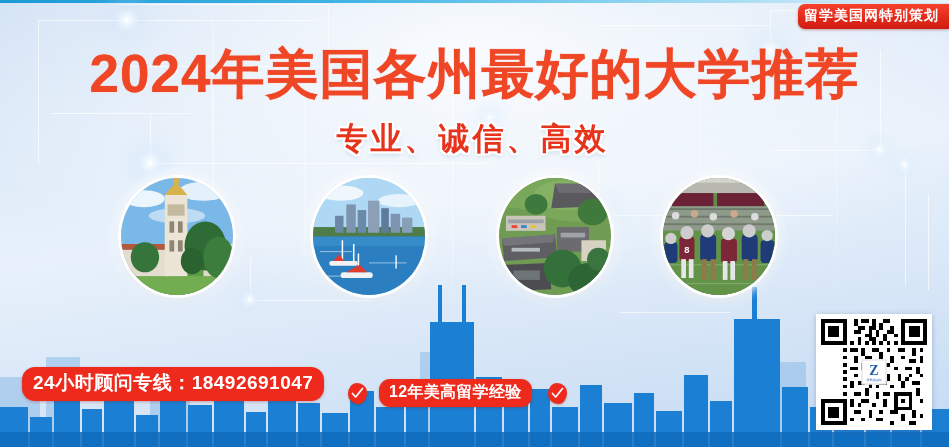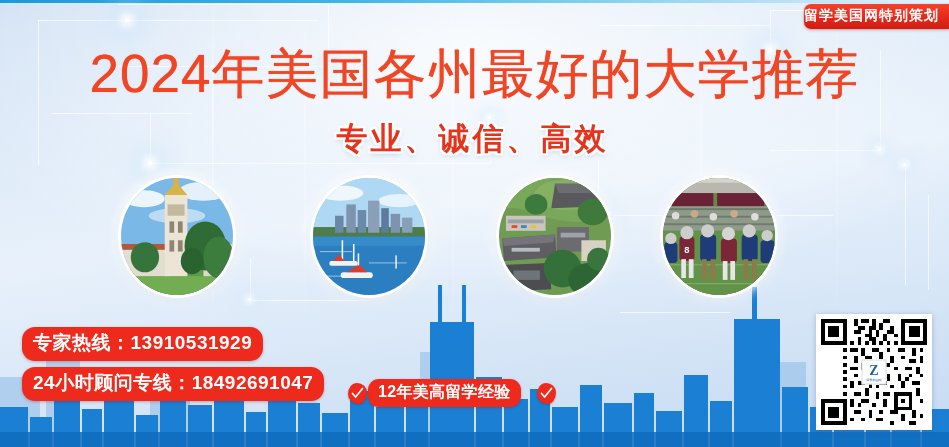--- a/index.html
+++ b/index.html
@@ -40,34 +40,34 @@
   }
 
   
   .skyline { position:absolute; left:0; bottom:0; width:100%; height:190px; }
 
   
   .ribbon {
     position:absolute; top:4px; right:0;
     background:linear-gradient(180deg,#f5422c 0%,#e4291a 55%,#cf1d12 100%);
     border-radius:7px 0 0 7px;
-    padding:3px 10px 4px 0;
+    padding:3px 10px 4px 6px;
     color:#ffffff;
     font-size:14px; font-weight:bold; letter-spacing:1px;
     line-height:1.25;
     box-shadow:0 1px 3px rgba(120,10,0,0.35);
     white-space:nowrap;
     margin-left:40px;
   }
 
   
   .main-title {
     position:absolute; left:0; right:0; top:39px;
     text-align:center;
-    font-size:53px; font-weight:normal; letter-spacing:1px;
+    font-size:53px; font-weight:bold; letter-spacing:1px;
     color:#ef4626;
     text-shadow: 0 0 1px #ef4626, 1px 1px 0 rgba(255,255,255,0.55);
     white-space:nowrap;
   }
   .sub-title {
     position:absolute; left:0; right:4px; top:118px;
     text-align:center;
     font-size:31px; font-weight:bold; letter-spacing:3px;
     color:#e8331c;
     text-shadow:
@@ -105,21 +105,21 @@
     white-space:nowrap;
   }
 
   
   .features {
     position:absolute; left:348px; bottom:40px;
     display:grid;
     grid-template-columns:auto auto;
     gap:6px 16px;
   }
-  .feat { display:flex; align-items:center; gap:1px; }
+  .feat { display:flex; align-items:center; gap:12px; }
   .check {
     flex:0 0 auto;
     width:19px; height:21px;
     background:#ee2a1d;
     border-radius:48% 52% 46% 54% / 52% 46% 54% 48%;
     position:relative;
     box-shadow:0 1px 2px rgba(130,15,5,0.3);
   }
   .check svg { position:absolute; left:3px; top:4px; }
   .feat .label {
@@ -418,21 +418,21 @@
         <g>
           <rect x="2" y="68" width="14" height="22" rx="4" fill="#1f3c78"></rect>
           <circle cx="9" cy="64" r="6" fill="#cdcdcd"></circle>
         </g>
       </svg>
     </div>
 
   </div>
 
   <div class="contact">
-    <div class="pill">专家热线：13910531929</div><br>
+    <br>
     <div class="pill">24小时顾问专线：18492691047</div>
   </div>
 
   <div class="features">
     <div class="feat">
       <span class="check">
         <svg width="13" height="13" viewBox="0 0 13 13">
             <path d="M1.5 6.5 L4.6 10 L11.5 1.5" stroke="#ffffff" stroke-width="1.7" fill="none" stroke-linecap="round" stroke-linejoin="round"></path>
           </svg>
       </span>

